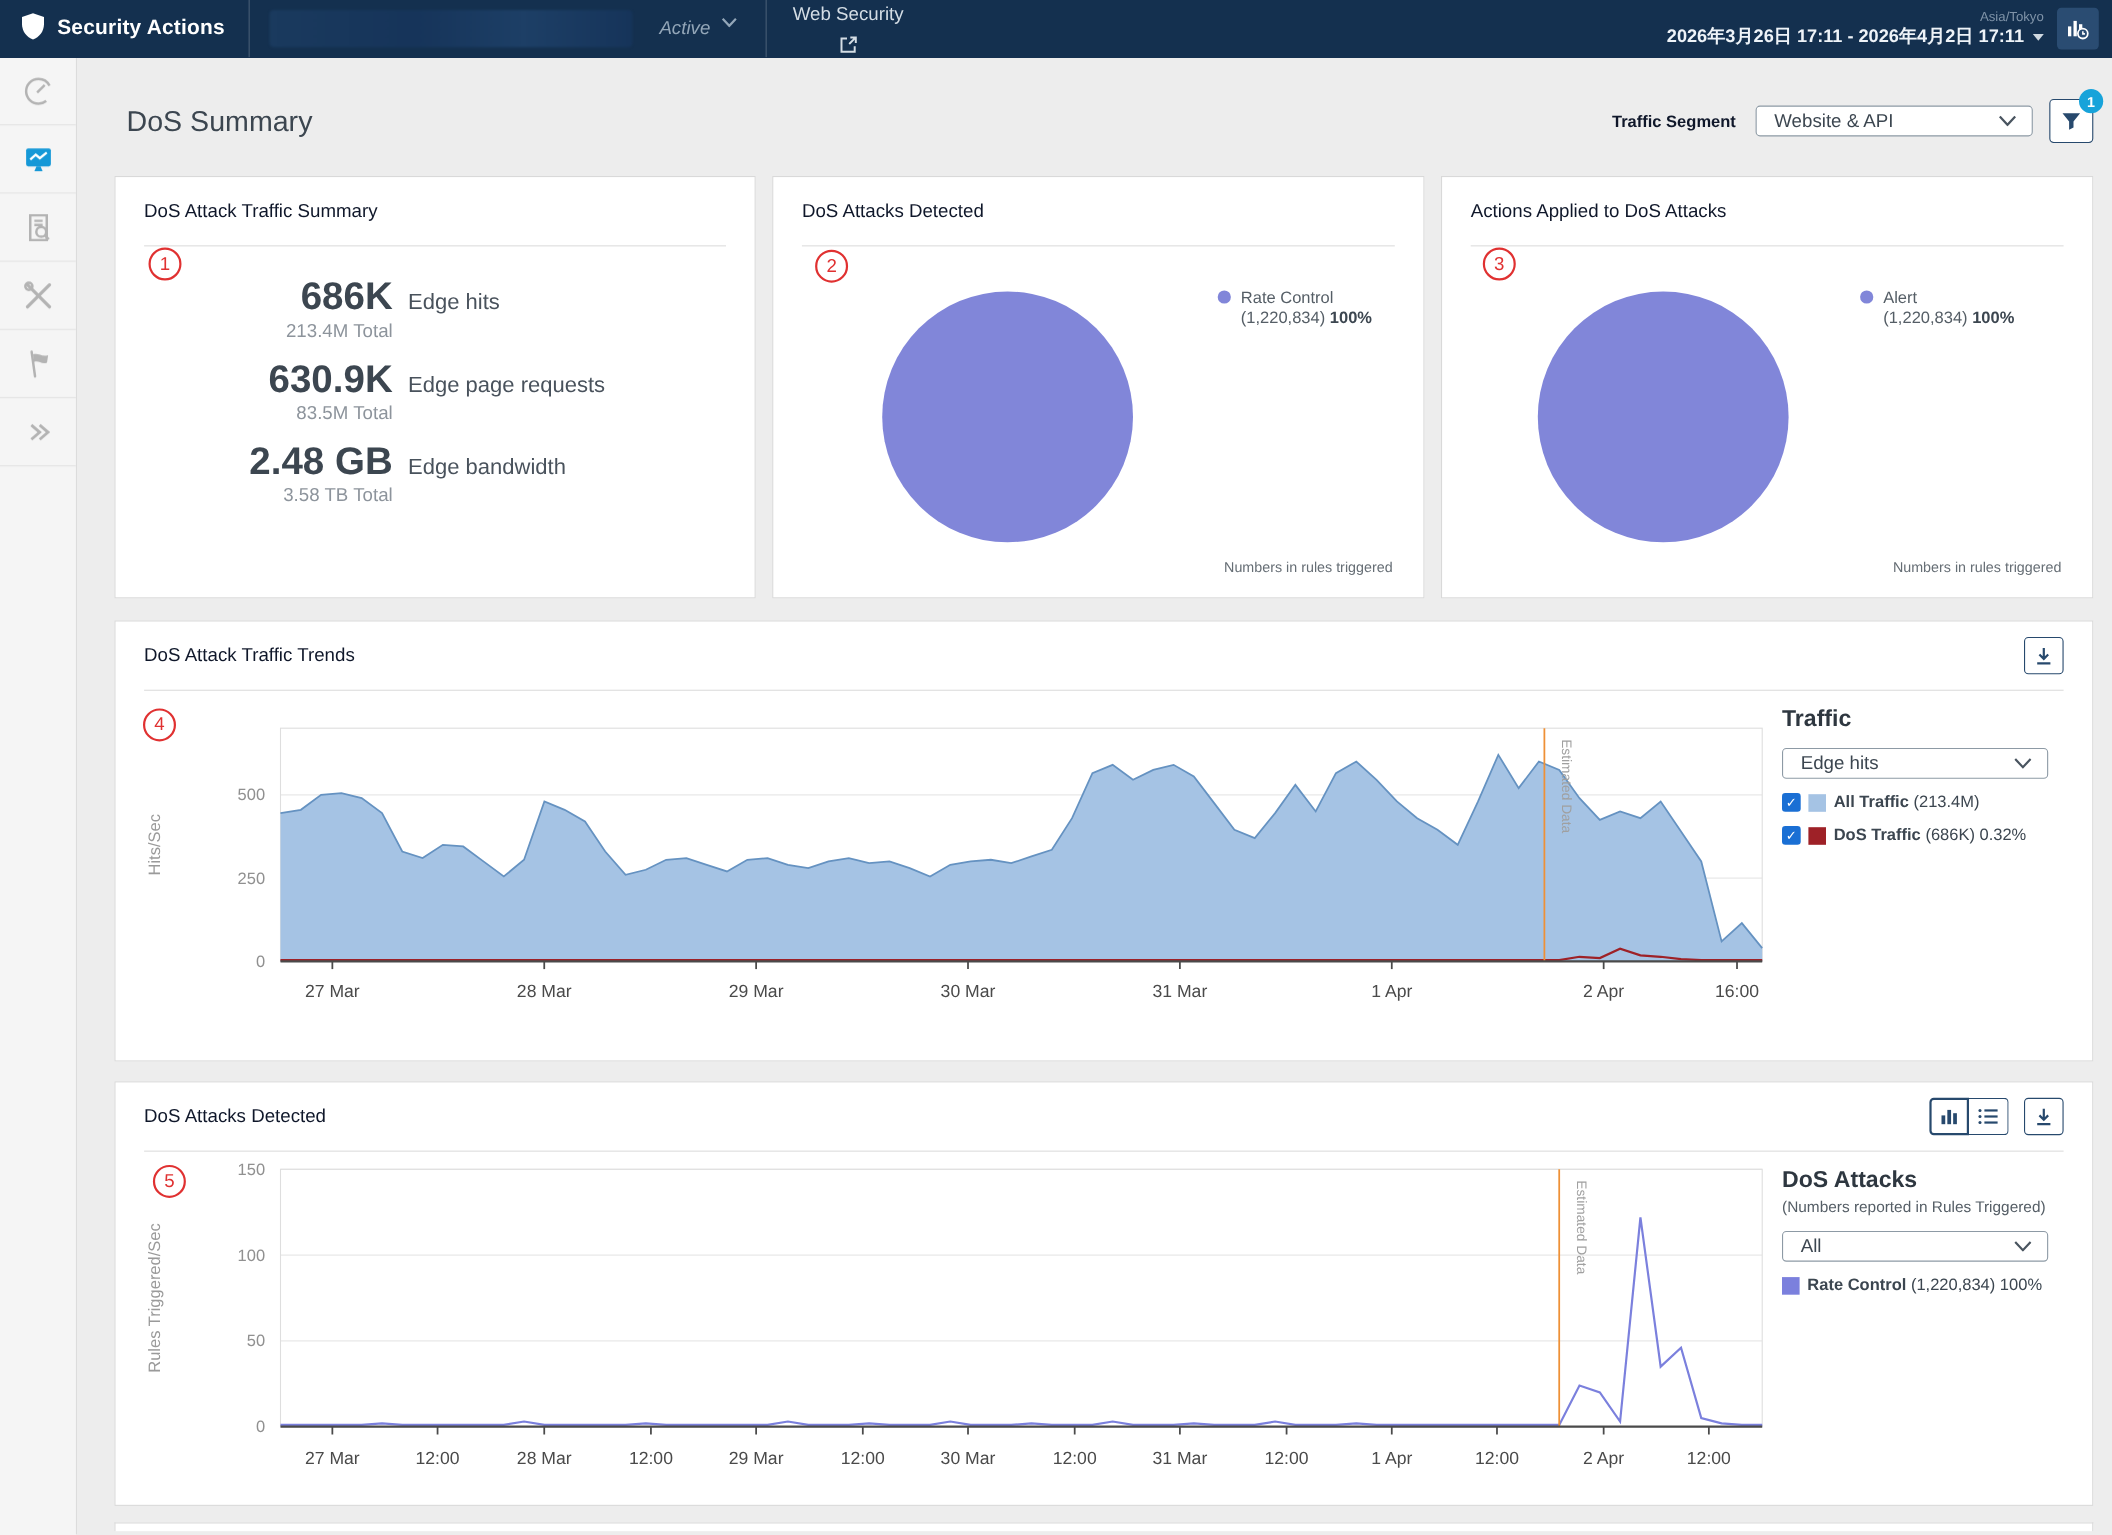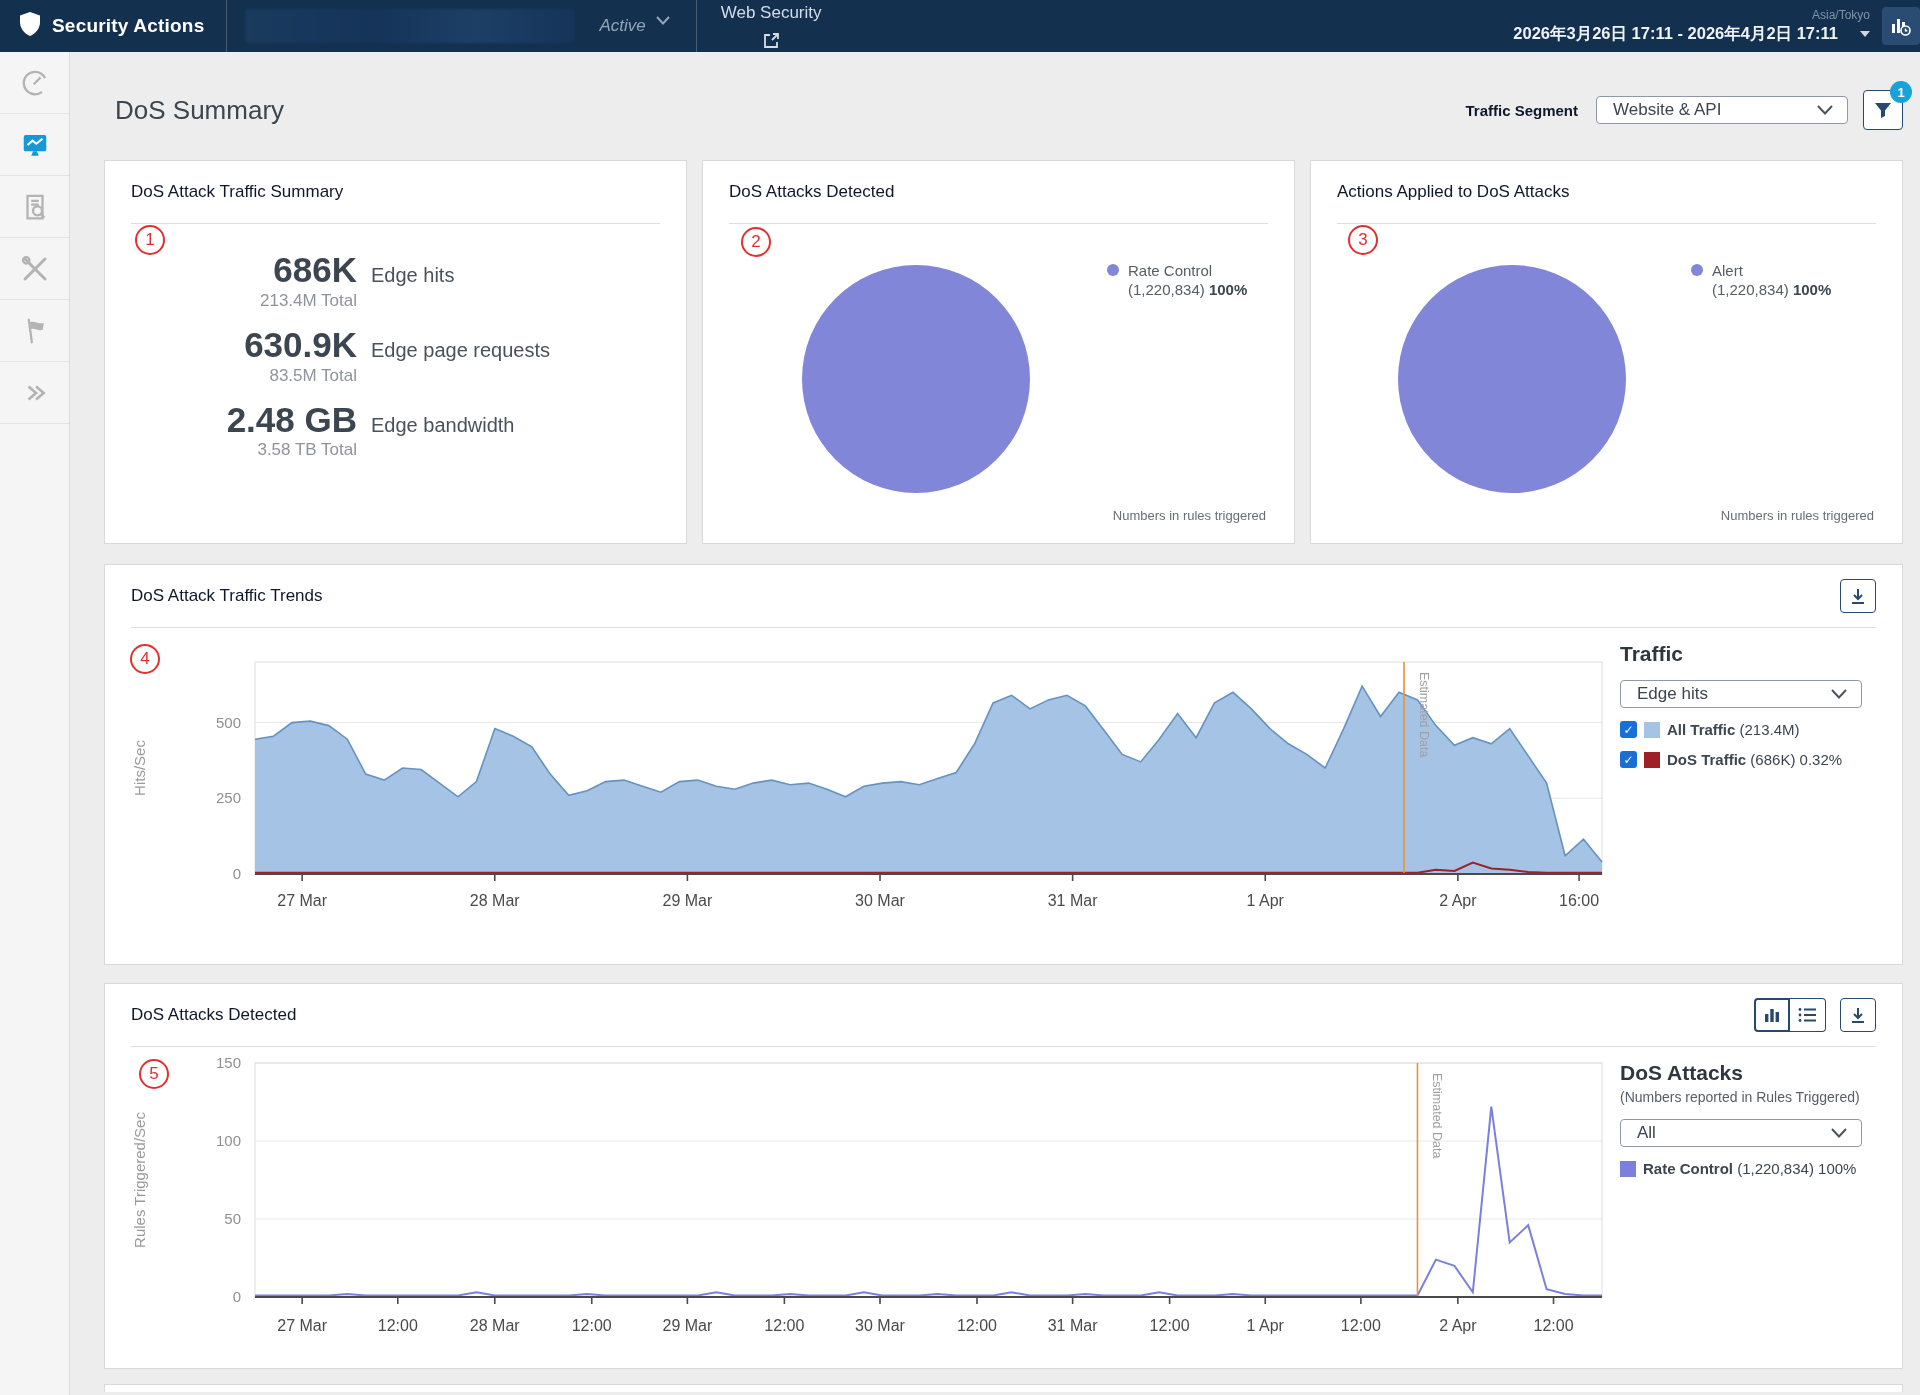--- a/index.html
+++ b/index.html
@@ -11,24 +11,24 @@
     display:flex; align-items:center; z-index:50; }
   .brand { display:flex; align-items:center; gap:10px; padding:0 22px 0 18px; height:52px; }
   .brand-title { color:#ffffff; font-size:19px; font-weight:700; letter-spacing:.2px; }
   .tb-divider { width:1px; height:52px; background:rgba(255,255,255,.22); }
   .redacted { width:330px; height:34px; margin:0 18px; border-radius:4px;
     background:linear-gradient(90deg,#1a3a5e 0%,#16345a 40%,#1d3f66 70%,#16345a 100%);
     filter:blur(1px); }
   .active-sel { display:flex; align-items:flex-start; gap:10px; color:#93a6b8; font-style:italic;
     font-size:17px; padding:0 26px 0 6px; cursor:pointer; }
   .websec { display:flex; align-items:center; gap:9px; color:#d4dde5; font-size:17px; padding:0 24px; cursor:pointer;flex-direction:column; }
-  .tb-right { margin-left:auto; display:flex; align-items:center; gap:12px; padding-right:0; }
+  .tb-right { margin-left:auto; display:flex; align-items:center; gap:12px; padding-right:12px; }
   .tb-dates { text-align:right; line-height:1.25; cursor:pointer; }
   .tb-tz { color:#7f93a8; font-size:12px; }
-  .tb-range { color:#eef3f8; font-size:16.5px; font-weight:700; display:flex; align-items:center; gap:22px; }
+  .tb-range { color:#eef3f8; font-size:16.5px; font-weight:700; display:flex; align-items:center; gap:8px; }
   .caret-down { width:0; height:0; border-left:5px solid transparent; border-right:5px solid transparent;
     border-top:6px solid #cfd8e0; display:inline-block; }
   .tb-iconbtn { width:38px; height:38px; background:#2a4c72; border-radius:4px; display:flex;
     align-items:center; justify-content:center; cursor:pointer; }
 
   
   .sidebar { position:fixed; top:52px; left:0; width:70px; bottom:0; background:#f5f5f5;
     border-right:1px solid #dcdcdc; z-index:40; }
   .side-item { height:62px; display:flex; align-items:center; justify-content:center;
     border-bottom:1px solid #e3e3e3; cursor:pointer; }

